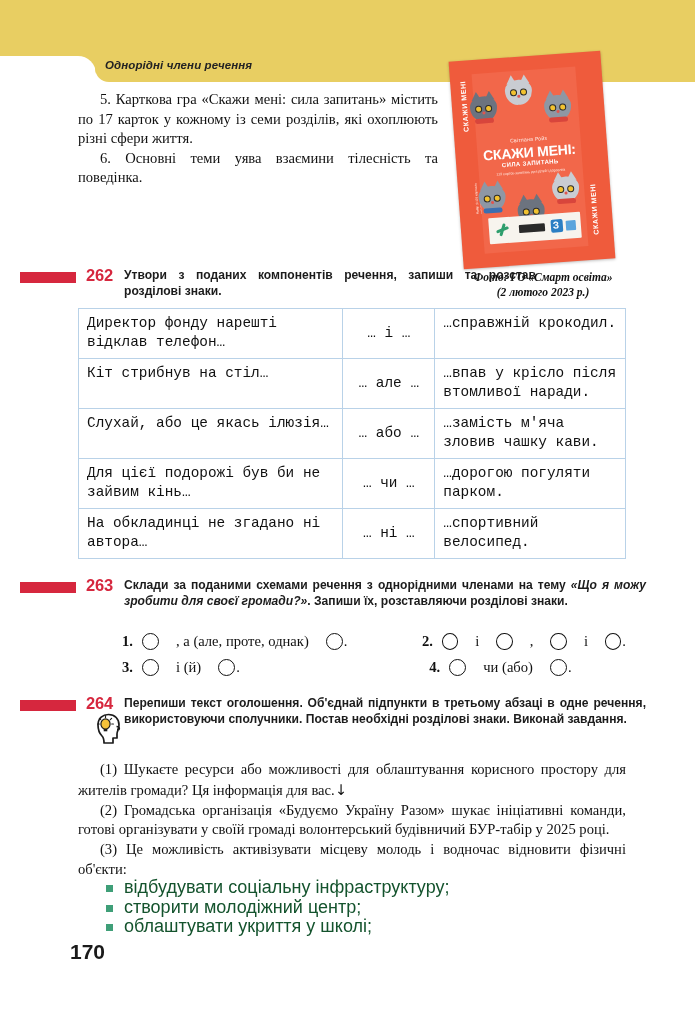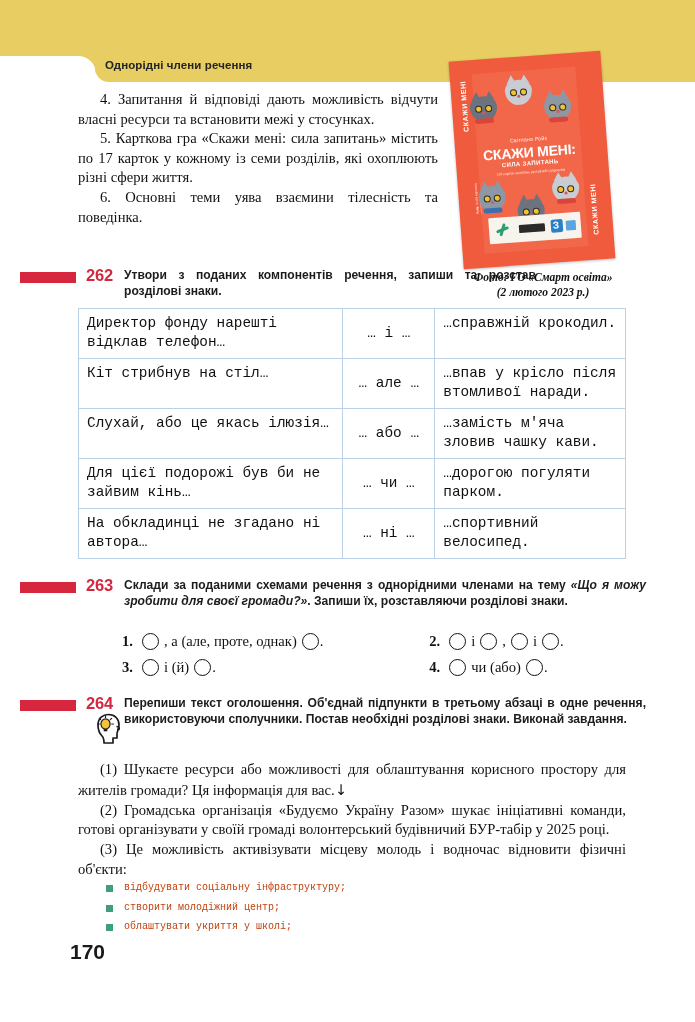--- a/index.html
+++ b/index.html
@@ -16,20 +16,21 @@
     font-family: "Liberation Serif", serif;
     color: #1a1a1a;
   }
 
   
   #banner-wrap {
     position: absolute;
     left: 0; top: 0;
     width: 695px;
     height: 85px;
+    font-style: italic;
   }
   #banner-top {
     position: absolute;
     left: 0; top: 0;
     width: 695px;
     height: 56px;
     background: #e8ce62;
   }
   #banner-bottom {
     position: absolute;
@@ -387,21 +388,21 @@
   }
   .oval {
     display: inline-block;
     width: 15px;
     height: 15px;
     border: 1.6px solid #111;
     border-radius: 50%;
     margin: 0 1px;
     vertical-align: -2px;
   }
-  .s-gap { margin: 0 4px; }
+  .s-gap { margin: 0 16px; }
 
   
   #announce {
     position: absolute;
     left: 78px;
     top: 760px;
     width: 548px;
     font-family: "Liberation Serif", serif;
     font-size: 14.6px;
     line-height: 19.8px;
@@ -409,24 +410,24 @@
     color: #111;
   }
   #announce p { margin: 0; text-indent: 22px; }
   .arrow-down { font-family: "DejaVu Sans", sans-serif; }
 
   #bullets {
     position: absolute;
     left: 78px;
     top: 878px;
     width: 480px;
-    font-family: Liberation Mono, monospace;
-    font-size: 10px;
+    font-family: Liberation Sans, sans-serif;
+    font-size: 18px;
     line-height: 19.6px;
-    color: #c2410c;
+    color: #14532d;
     list-style: none;
     margin: 0;
     padding: 0;
   }
   #bullets li {
     position: relative;
     padding-left: 46px;
     margin: 0;
   }
   #bullets li::before {
@@ -463,21 +464,20 @@
 <body>
 
 <div id="banner-wrap">
   <div id="banner-top"></div>
   <div id="banner-notch"></div>
   <div id="banner-bottom"></div>
   <div id="banner-title">Однорідні члени речення</div>
 </div>
 
 <div id="intro" class="body-col">
-  <p class="indent">4. Запитання й відповіді дають можливість відчути власні ресурси та встановити межі у стосунках.</p>
   <p class="indent">5. Карткова гра «Скажи мені: сила запитань» містить по 17 карток у кожному із семи розділів, які охоплюють різні сфери життя.</p>
   <p class="indent">6. Основні теми уява взаємини тілесність та поведінка.</p>
 </div>
 
 <div id="photo-block">
   <div id="cover">
     <div class="spine-text" id="spine-left">СКАЖИ МЕНІ</div>
     <div class="spine-text" id="spine-right">СКАЖИ МЕНІ</div>
     <div id="micro-left">Набір зі 119 карток із запитаннями</div>
     <div id="micro-right">Ця карткова гра допоможе побудувати довірливі стосунки та краще зрозуміти одне одного</div>

